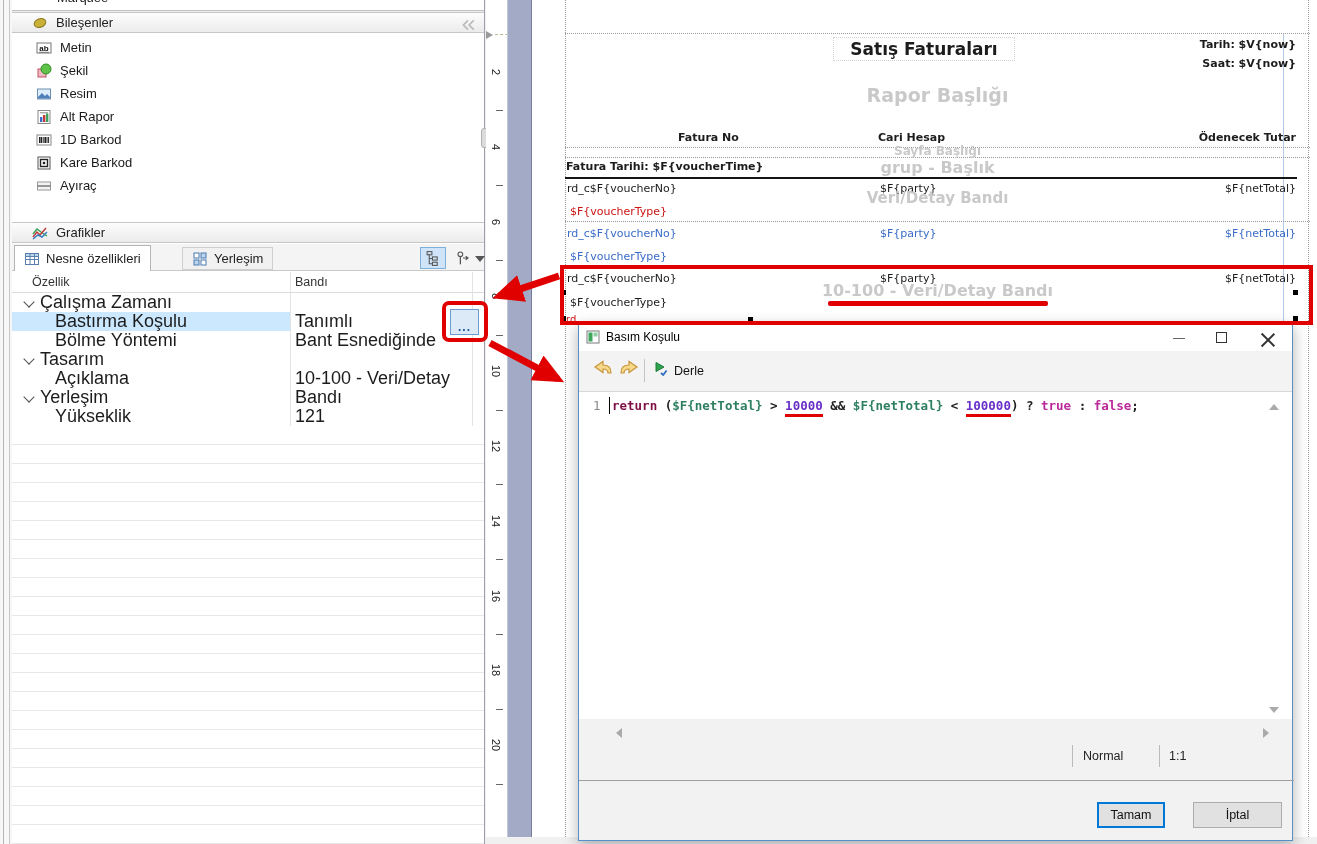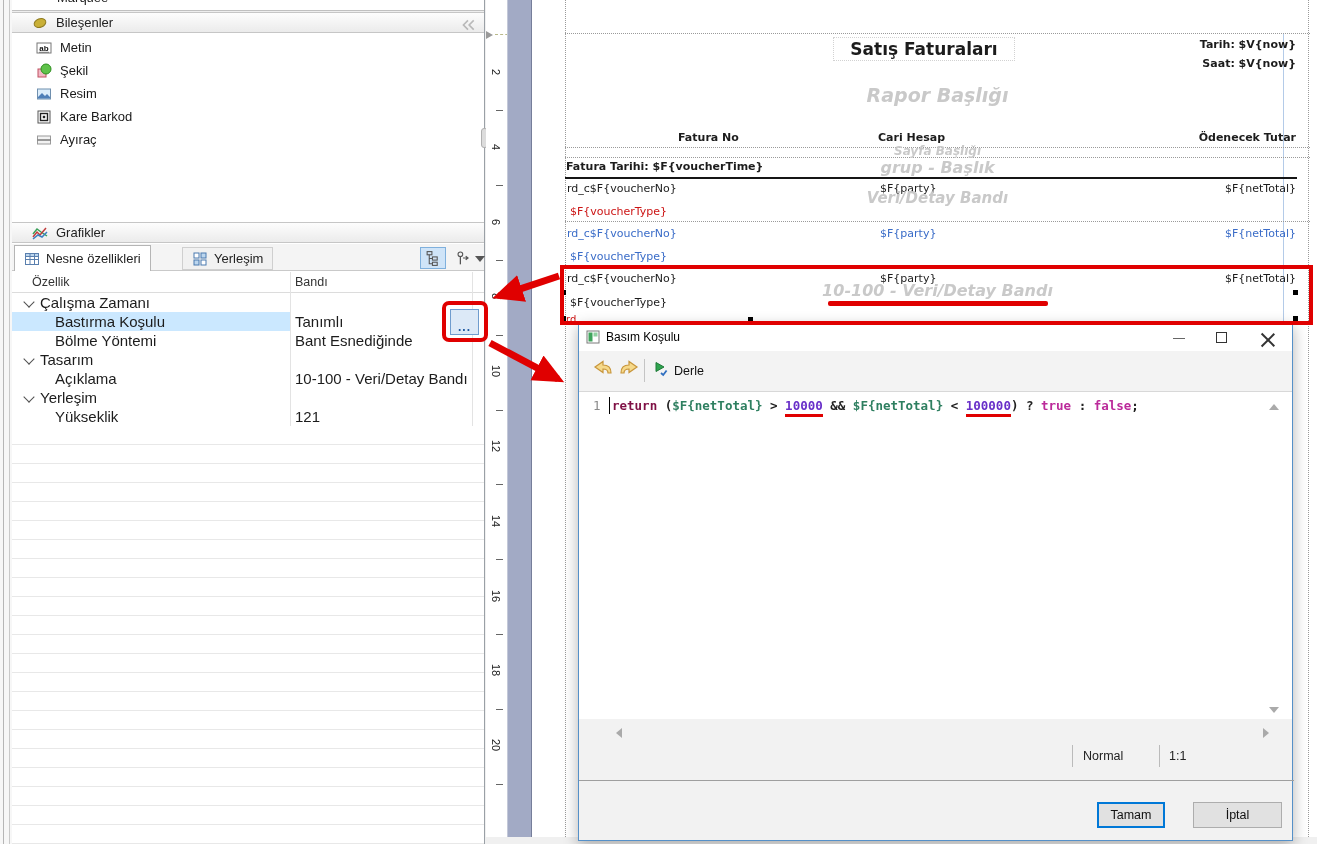--- a/index.html
+++ b/index.html
@@ -38,21 +38,21 @@
   .tool-tree{left:408px;top:247px;background:#cfe4f8;border:1px solid #7fb0dd;}
   .tool-sort{left:437px;top:247px;}
   .tool-caret{left:463px;top:256px;width:0;height:0;border-left:5px solid transparent;border-right:5px solid transparent;border-top:6px solid #555;}
 
   
   .grid-head{left:0;top:272px;width:472px;height:21px;border-bottom:1px solid #dcdcdc;box-sizing:border-box;color:#333;}
   .grid-head .c1{position:absolute;left:20px;top:3px;}
   .grid-head .c2{position:absolute;left:283px;top:3px;}
   .vline{width:1px;background:#e3e3e3;}
   .prows{left:0;top:293px;width:472px;}
-  .prow{position:relative;height:19px;line-height:19px;font-size:15px;}
+  .prow{position:relative;height:19px;line-height:19px;font-size:18px;}
   .prow .selbg{position:absolute;left:0;top:0;width:278px;height:19px;background:#cbe8ff;}
   .chev{position:absolute;left:13px;top:5px;width:7px;height:7px;border-left:1.6px solid #505050;border-bottom:1.6px solid #505050;transform:rotate(-45deg);}
   .glabel{position:absolute;left:28px;}
   .plabel{position:absolute;left:43px;}
   .pvalue{position:absolute;left:283px;}
   .grid-empty{left:0;top:426px;width:472px;height:418px;
       background:repeating-linear-gradient(to bottom,#ffffff 0 18px,#e8e8e8 18px 19px);}
   .editor-btn{left:450px;top:309px;width:29px;height:26px;background:#dce9f7;border:1px solid #6f9cce;
       box-sizing:border-box;color:#1a56a0;font-weight:bold;letter-spacing:1px;font-size:12px;
       display:flex;align-items:flex-end;justify-content:center;line-height:14px;z-index:10;}
@@ -68,21 +68,21 @@
   .page{left:532px;top:0;width:785px;height:837px;background:#fff;}
   .pg-mline{left:565px;top:0;height:837px;border-left:1px dotted #9a9a9a;}
   .pg-rline{left:1308px;top:0;height:837px;border-left:1px dotted #9a9a9a;}
   .pg-blueguide{left:1283px;top:33px;width:1px;height:290px;background:#b4cbe8;}
   .bline{left:565px;width:745px;border-top:1px dotted #9a9a9a;}
 
   .rpt{font-family:"DejaVu Sans",sans-serif;font-size:11px;color:#1c1c1c;white-space:nowrap;}
   .rpt-title{left:833px;top:37px;width:180px;text-align:center;font-size:17px;font-weight:bold;
              border:1px dotted #d2d2d2;padding:1px 0;}
   .rpt-right{text-align:right;font-weight:bold;}
-  .wm{left:565px;width:745px;text-align:center;font-weight:bold;color:#c9c9c9;font-family:"DejaVu Sans",sans-serif;font-style:italic;}
+  .wm{left:565px;width:745px;text-align:center;font-weight:bold;color:#c9c9c9;font-family:"DejaVu Sans",sans-serif;}
   .hline-solid{left:565px;top:177px;width:732px;height:2px;background:#151515;}
   .fld-red{color:#cc1414;}
   .handle{width:5px;height:5px;background:#000;z-index:39;}
 
   
   .redbox-band{left:560px;top:265px;width:753px;height:60px;border:4px solid #e00000;box-sizing:border-box;z-index:40;}
   .redbox-btn{left:442px;top:301px;width:46px;height:41px;border:4px solid #e00000;border-radius:7px;box-sizing:border-box;z-index:40;}
   .red-underline-wm{left:828px;top:301px;width:220px;height:5px;background:#e00000;border-radius:2px;z-index:41;}
   .overlay{position:absolute;left:0;top:0;width:1317px;height:844px;z-index:45;pointer-events:none;}
   .red-frag{left:566px;top:314px;width:13px;height:9px;overflow:hidden;color:#cc1414;font-size:10px;font-family:"DejaVu Sans",sans-serif;z-index:6;}
@@ -178,20 +178,48 @@
             <svg viewBox="0 0 16 16">
               <rect x="1.5" y="3" width="13" height="10" fill="#dcedfb" stroke="#6f8fae"></rect>
               <path d="M2 11 L6 7 L9 10 L11 8 L14 11 L14 12.5 L2 12.5 Z" fill="#4f7fb8"></path>
             </svg>
           </span>
           <span>Resim</span>
         </div>
         <div class="pal-item">
           <span class="pal-icon">
             <svg viewBox="0 0 16 16">
+              <rect x="2" y="1.5" width="12" height="13" fill="#fff" stroke="#888"></rect>
+              <line x1="4" y1="3.8" x2="12" y2="3.8" stroke="#888"></line>
+              <rect x="4" y="8" width="2.4" height="5" fill="#3a6cc8"></rect>
+              <rect x="7" y="6" width="2.4" height="7" fill="#c03a3a"></rect>
+              <rect x="10" y="4.5" width="2.4" height="8.5" fill="#3aa05a"></rect>
+            </svg>
+          </span>
+          <span>Alt Rapor</span>
+        </div>
+        <div class="pal-item">
+          <span class="pal-icon">
+            <svg viewBox="0 0 16 16">
+              <rect x="1" y="3" width="14" height="10" fill="#fff" stroke="#888"></rect>
+              <g stroke="#222">
+                <line x1="3.5" y1="5" x2="3.5" y2="11"></line>
+                <line x1="5.2" y1="5" x2="5.2" y2="11" stroke-width="1.6"></line>
+                <line x1="7.2" y1="5" x2="7.2" y2="11"></line>
+                <line x1="9.2" y1="5" x2="9.2" y2="11" stroke-width="1.6"></line>
+                <line x1="11" y1="5" x2="11" y2="11"></line>
+                <line x1="12.6" y1="5" x2="12.6" y2="11"></line>
+              </g>
+            </svg>
+          </span>
+          <span>1D Barkod</span>
+        </div>
+        <div class="pal-item">
+          <span class="pal-icon">
+            <svg viewBox="0 0 16 16">
               <rect x="2" y="2" width="12" height="12" fill="#fff" stroke="#555"></rect>
               <rect x="4.5" y="4.5" width="7" height="7" fill="none" stroke="#222" stroke-width="1.4"></rect>
               <rect x="6.8" y="6.8" width="2.4" height="2.4" fill="#222"></rect>
             </svg>
           </span>
           <span>Kare Barkod</span>
         </div>
         <div class="pal-item">
           <span class="pal-icon">
             <svg viewBox="0 0 16 16">

